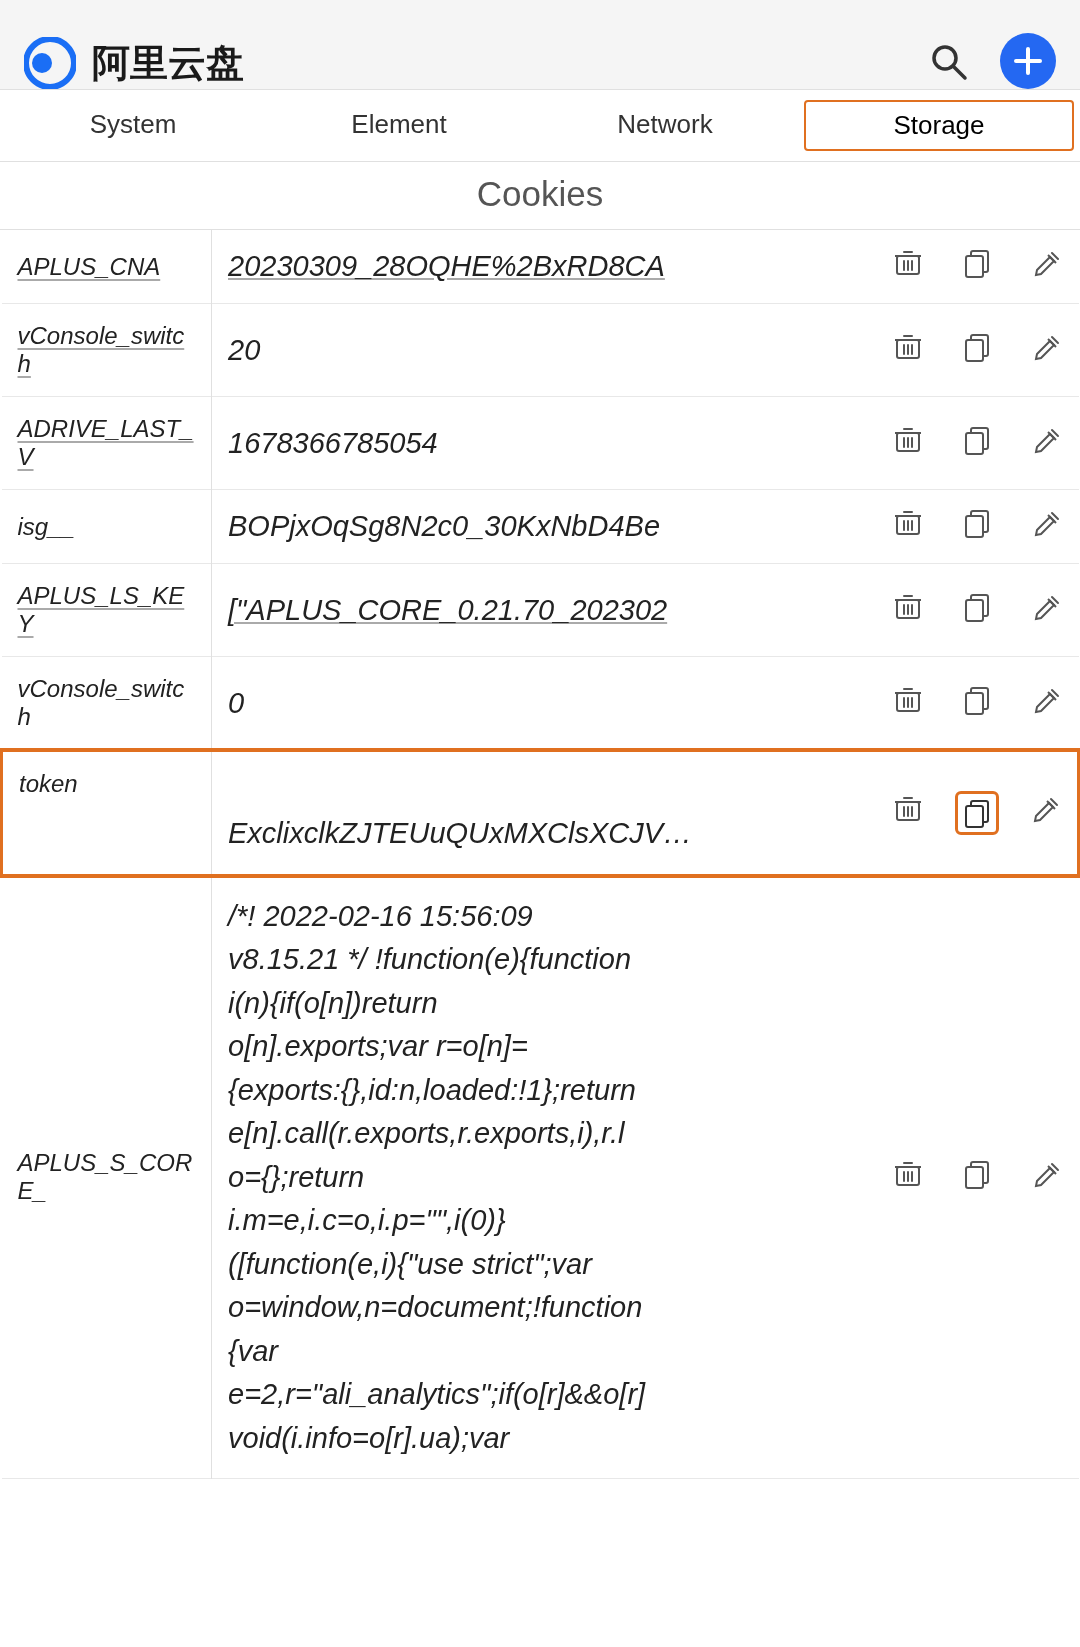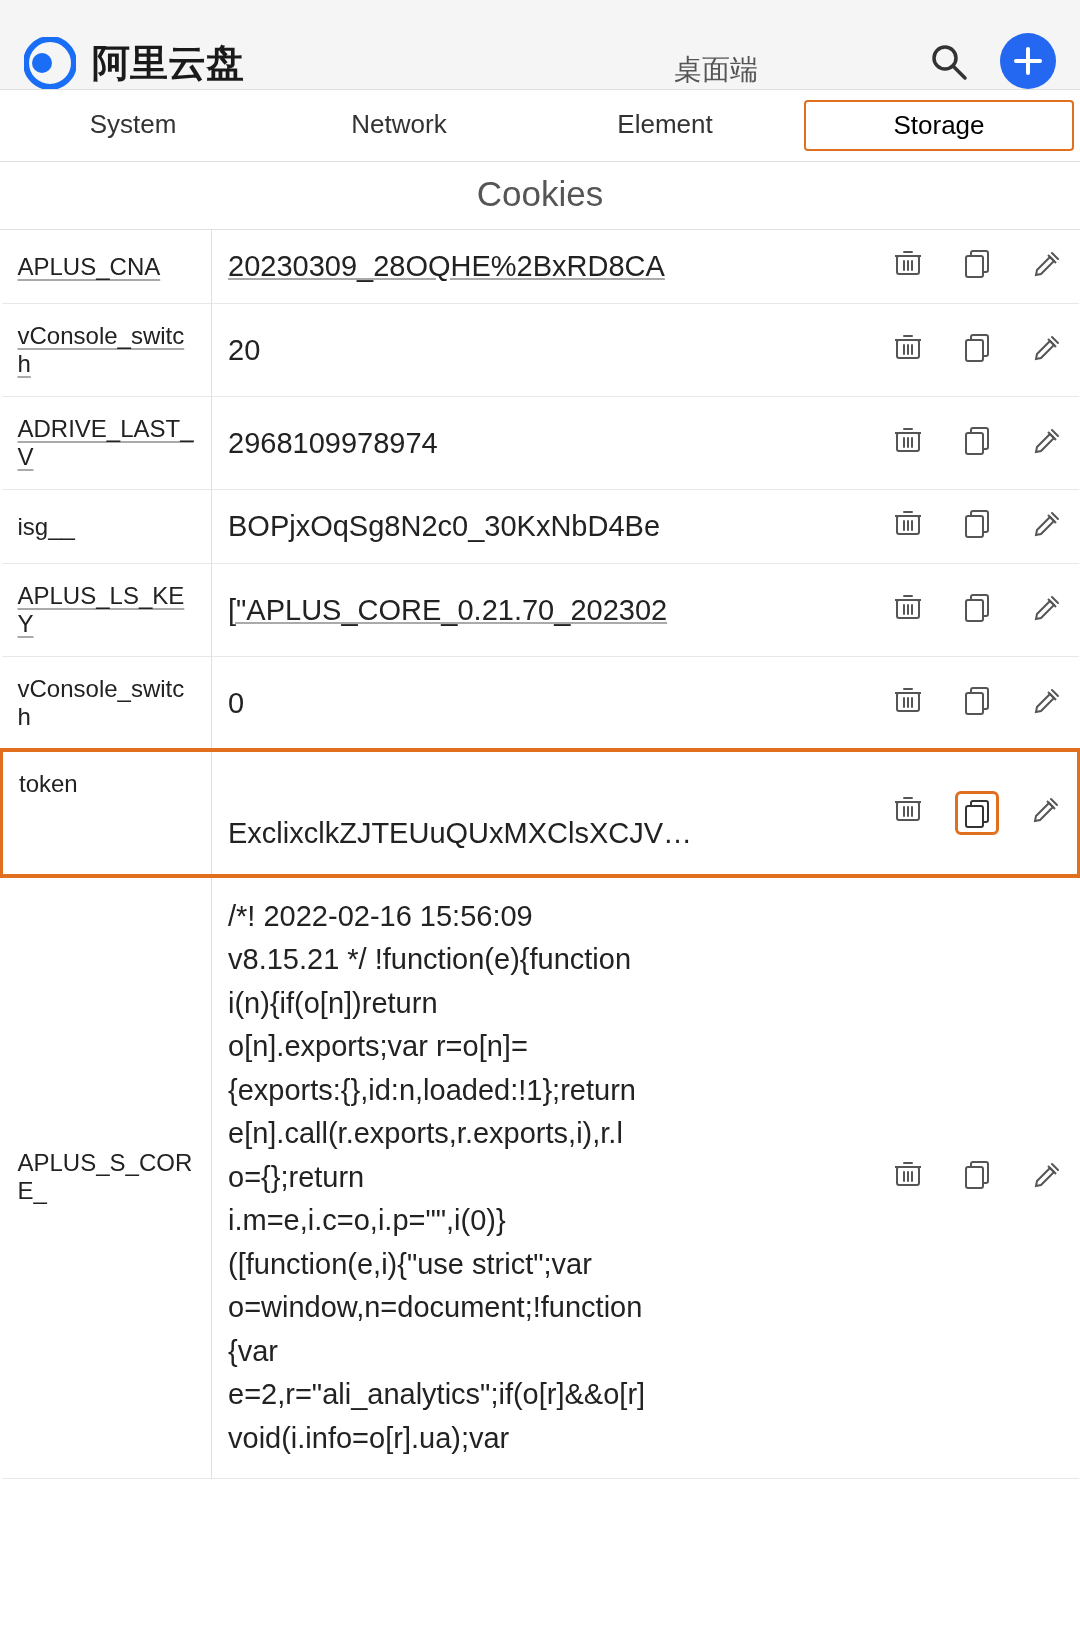--- a/index.html
+++ b/index.html
@@ -105,20 +105,21 @@
     }
     .storage-tab.active {
       color: #1a6ef5;
       border-bottom: 3px solid #1a6ef5;
     }
 
     
     .storage-table {
       width: 100%;
       border-collapse: collapse;
+      font-style: italic;
     }
     .storage-table tr {
       border-bottom: 1px solid #e8e8e8;
     }
     .storage-table td {
       padding: 18px 16px;
       font-size: 24px;
       color: #222;
       vertical-align: middle;
     }
@@ -173,21 +174,20 @@
 </head>
 <body>
 
 <div class="app-bar">
 
   <svg class="app-logo" viewBox="0 0 52 52">
     <circle cx="26" cy="26" r="24" fill="none" stroke="#1a6ef5" stroke-width="6"></circle>
     <circle cx="18" cy="26" r="10" fill="#1a6ef5"></circle>
   </svg>
   <span class="app-title">阿里云盘</span>
-  <span class="app-subtitle">桌面端</span>
   <div class="app-bar-actions">
     <div class="icon-btn">
       <svg width="40" height="40" viewBox="0 0 40 40" fill="none">
         <circle cx="17" cy="17" r="11" stroke="#333" stroke-width="3.5"></circle>
         <line x1="25" y1="25" x2="37" y2="37" stroke="#333" stroke-width="3.5" stroke-linecap="round"></line>
       </svg>
     </div>
     <div class="icon-btn-plus">
       <svg width="32" height="32" viewBox="0 0 32 32" fill="none">
         <line x1="16" y1="4" x2="16" y2="28" stroke="#fff" stroke-width="4" stroke-linecap="round"></line>
@@ -195,24 +195,24 @@
       </svg>
     </div>
   </div>
 </div>
 
 <div class="devtools-tabs">
   <div class="devtools-tab">
     <span>System</span>
   </div>
   <div class="devtools-tab">
+    <span>Element</span>
+  </div>
+  <div class="devtools-tab">
     <span>Network</span>
-  </div>
-  <div class="devtools-tab">
-    <span>Element</span>
   </div>
   <div class="devtools-tab active-storage">
     <span>Storage</span>
   </div>
 </div>
 
 <div class="storage-tabs">
   <div class="storage-tab">
     <span>Cookies</span>
   </div>
@@ -257,21 +257,21 @@
       <rect x="4" y="8" width="17" height="21" rx="2" fill="#fff" stroke="#555" stroke-width="2"></rect>
     </svg></td>
         <td class="action-col"><svg width="30" height="30" viewBox="0 0 30 30" fill="none">
     <path d="M5 22 L18 9 L22 13 L9 26 L4 27 Z" stroke="#555" stroke-width="2" fill="none"></path>
     <line x1="16" y1="7" x2="24" y2="15" stroke="#555" stroke-width="2"></line>
     <path d="M20 5 L26 11" stroke="#555" stroke-width="2" stroke-linecap="round"></path>
   </svg></td>
       </tr>
       <tr>
         <td class="key-col"><span class="key-underline">ADRIVE_LAST_V</span></td>
-        <td class="val-col">2968109978974</td>
+        <td class="val-col">1678366785054</td>
         <td class="action-col"><svg width="30" height="30" viewBox="0 0 30 30" fill="none">
     <rect x="4" y="8" width="22" height="18" rx="2" stroke="#555" stroke-width="2"></rect>
     <line x1="2" y1="8" x2="28" y2="8" stroke="#555" stroke-width="2"></line>
     <line x1="11" y1="4" x2="19" y2="4" stroke="#555" stroke-width="2" stroke-linecap="round"></line>
     <line x1="11" y1="13" x2="11" y2="22" stroke="#555" stroke-width="2" stroke-linecap="round"></line>
     <line x1="15" y1="13" x2="15" y2="22" stroke="#555" stroke-width="2" stroke-linecap="round"></line>
     <line x1="19" y1="13" x2="19" y2="22" stroke="#555" stroke-width="2" stroke-linecap="round"></line>
   </svg></td>
         <td class="action-col"><svg width="30" height="30" viewBox="0 0 30 30" fill="none">
       <rect x="9" y="3" width="17" height="21" rx="2" stroke="#555" stroke-width="2"></rect>

